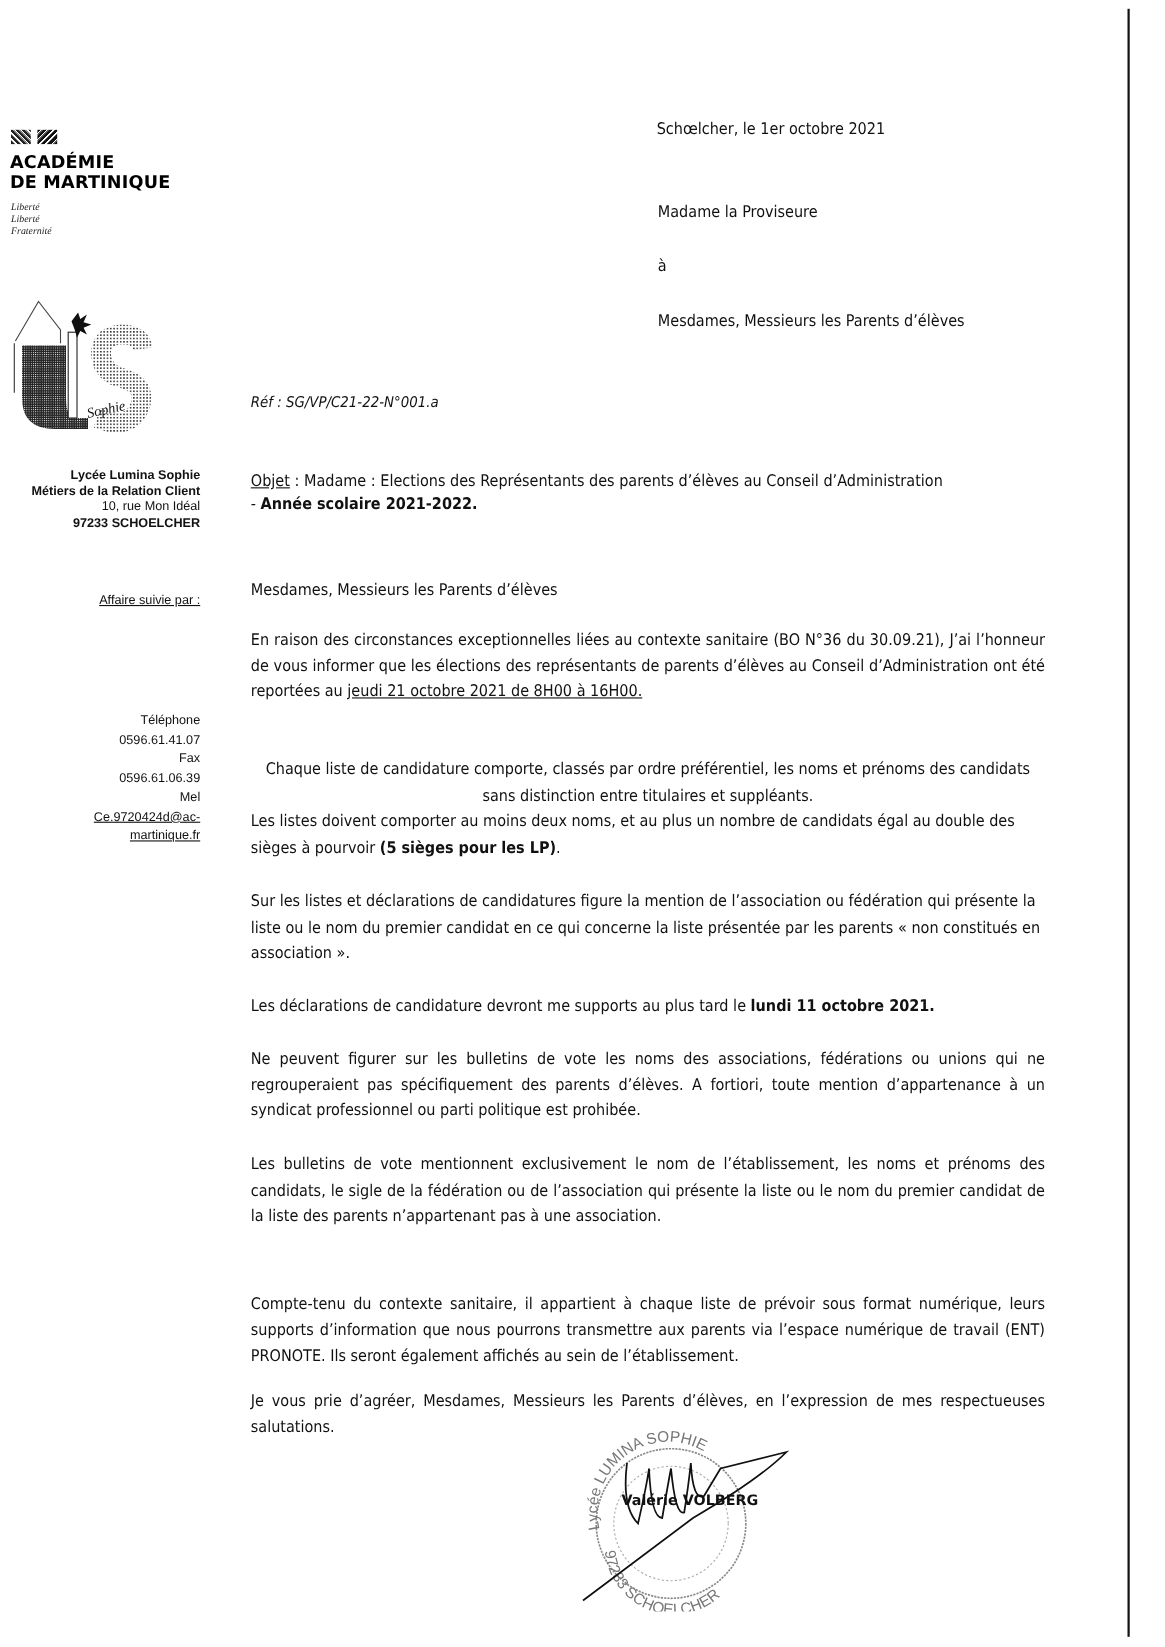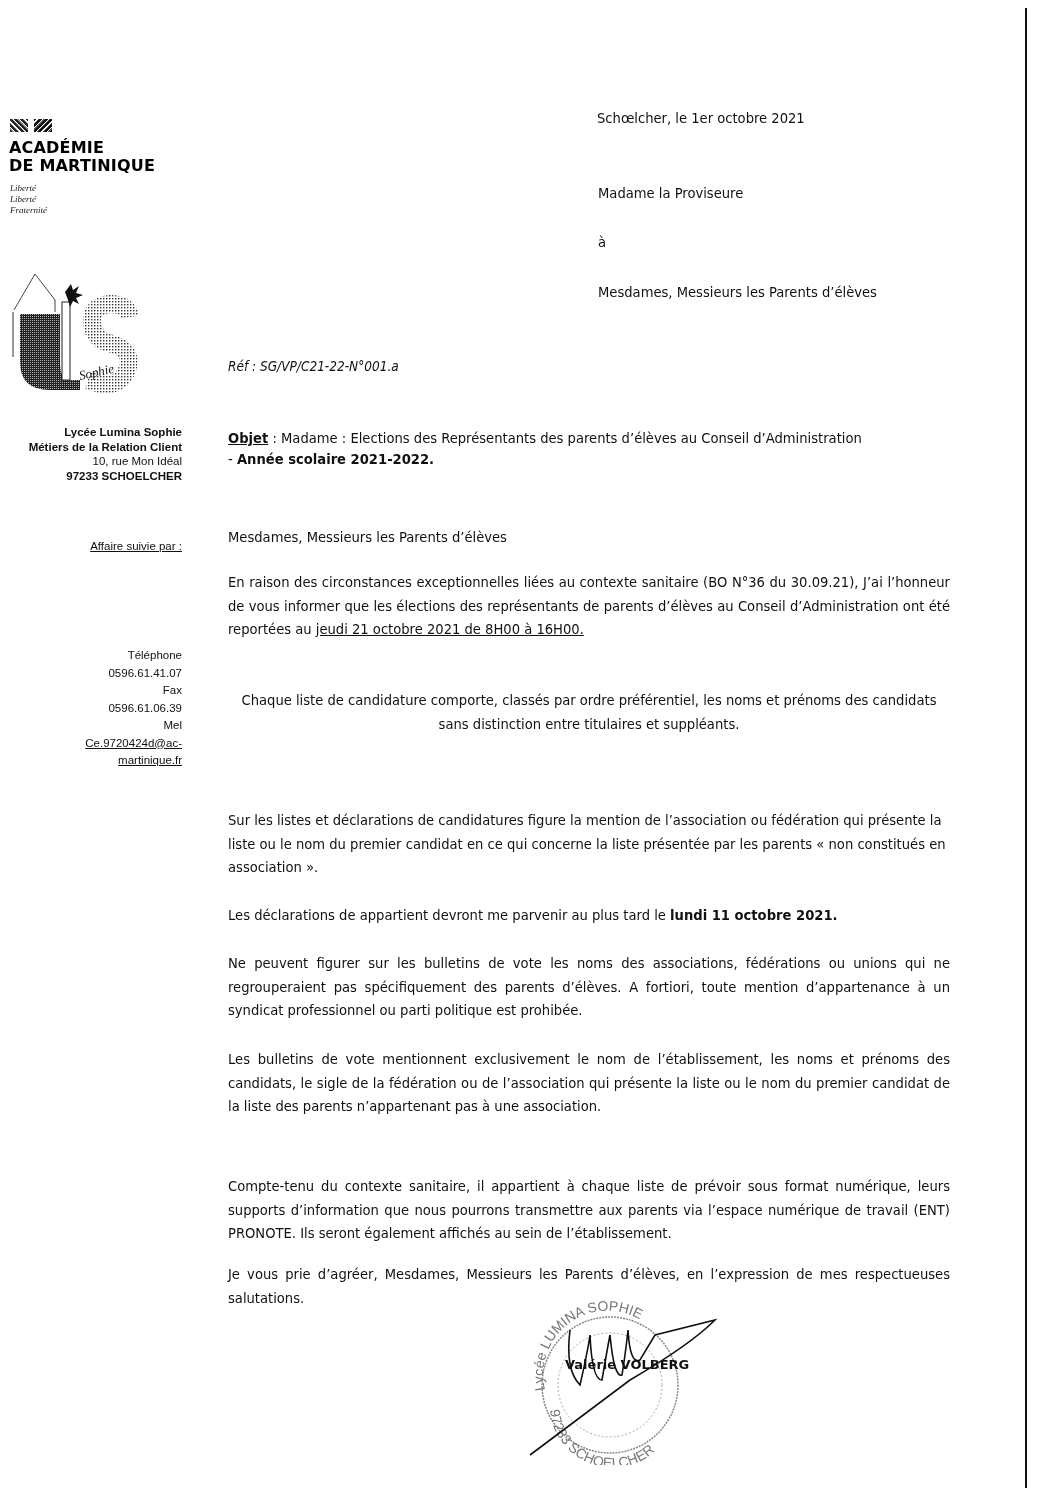--- a/index.html
+++ b/index.html
@@ -35,21 +35,21 @@
   .contact { top: 647px; line-height: 17.5px; font-size: 11.5px; }
   .contact .mail { text-decoration: underline; margin-left: 44px; }
 
   
   .txt { font-family: "DejaVu Sans Condensed", "DejaVu Sans", sans-serif; font-size: 14.6px; color: #111; }
   .date-line { position: absolute; left: 597px; top: 109px; }
   .recipient { position: absolute; left: 598px; }
   .r1 { top: 184px; } .r2 { top: 233px; } .r3 { top: 283px; }
   .ref { position: absolute; left: 228px; top: 358px; font-style: italic; font-size: 13.5px; }
   .objet { position: absolute; left: 228px; top: 427px; width: 730px; line-height: 21px; }
-  .objet .obj-label { font-weight: bold; text-decoration: underline; text-align: right; }
+  .objet .obj-label { font-weight: normal; text-decoration: underline; text-align: right; }
   .objet .obj-year { font-weight: bold; margin-top: 24px; }
   .body { position: absolute; left: 228px; width: 722px; line-height: 23.5px; }
   .body p { margin: 0; text-align: justify; }
   .bold { font-weight: bold; }
   .bold-ul { font-weight: normal; text-decoration: underline; }
   .salutation-b { top: 525px; }
   .p1 { top: 570px; }
   .p2 { top: 688px; }
   .p3 { top: 808px; }
   .p4 { top: 903px; }
@@ -130,28 +130,29 @@
 <div class="txt body salutation-b">
   <p>Mesdames, Messieurs les Parents d’élèves</p>
 </div>
 
 <div class="txt body p1">
   <p><span>En raison des circonstances exceptionnelles liées au contexte sanitaire (BO N°36 du 30.09.21),  J’ai l’honneur de vous informer que les élections des représentants de parents d’élèves au Conseil d’Administration ont été reportées au </span><span class="bold-ul">jeudi 21 octobre 2021 de 8H00 à 16H00.</span></p>
 </div>
 
 <div class="txt body p2">
   <p style="text-align:center">Chaque liste de candidature comporte, classés par ordre préférentiel, les noms et prénoms des candidats sans distinction entre titulaires et suppléants.</p>
+  <p style="text-align:left"><span>Les listes doivent comporter au moins deux noms, et au plus un nombre de candidats égal au double des sièges à pourvoir </span><span class="bold">(5 sièges pour les LP)</span><span>.</span></p>
 </div>
 
 <div class="txt body p3">
   <p style="text-align:left">Sur les  listes et déclarations de candidatures figure la mention de l’association ou fédération qui présente la liste ou le nom du premier candidat en ce qui concerne la liste présentée par les parents « non constitués en association ».</p>
 </div>
 
 <div class="txt body p4">
-  <p><span>Les déclarations de appartient devront me parvenir au plus tard le </span><span class="bold">lundi 11 octobre 2021.</span></p>
+  <p><span>Les déclarations de candidature devront me supports au plus tard le </span><span class="bold">lundi 11 octobre 2021.</span></p>
 </div>
 
 <div class="txt body p5">
   <p>Ne peuvent figurer sur les bulletins de vote les noms des associations, fédérations ou unions qui ne regrouperaient pas spécifiquement des parents d’élèves. A fortiori, toute mention d’appartenance à un syndicat professionnel ou parti politique est prohibée.</p>
 </div>
 
 <div class="txt body p6">
   <p>Les bulletins de vote mentionnent exclusivement le nom de l’établissement, les noms et prénoms des candidats, le sigle de la fédération ou de l’association qui présente la liste ou le nom du premier candidat de la liste des parents n’appartenant pas à une association.</p>
 </div>
 

